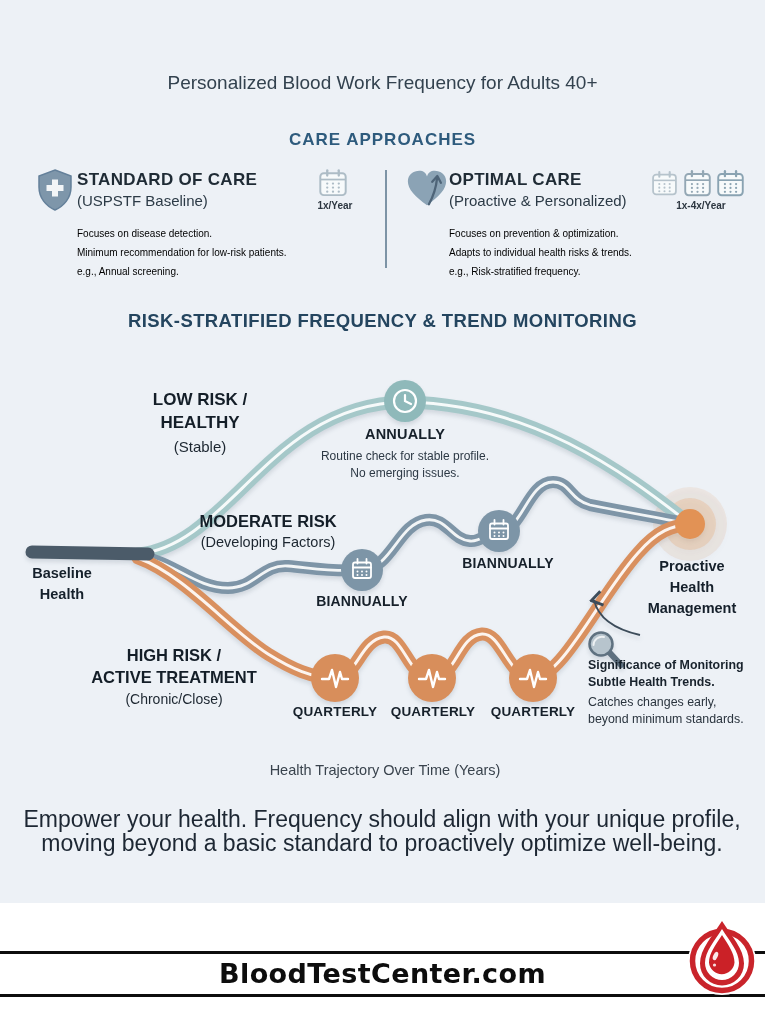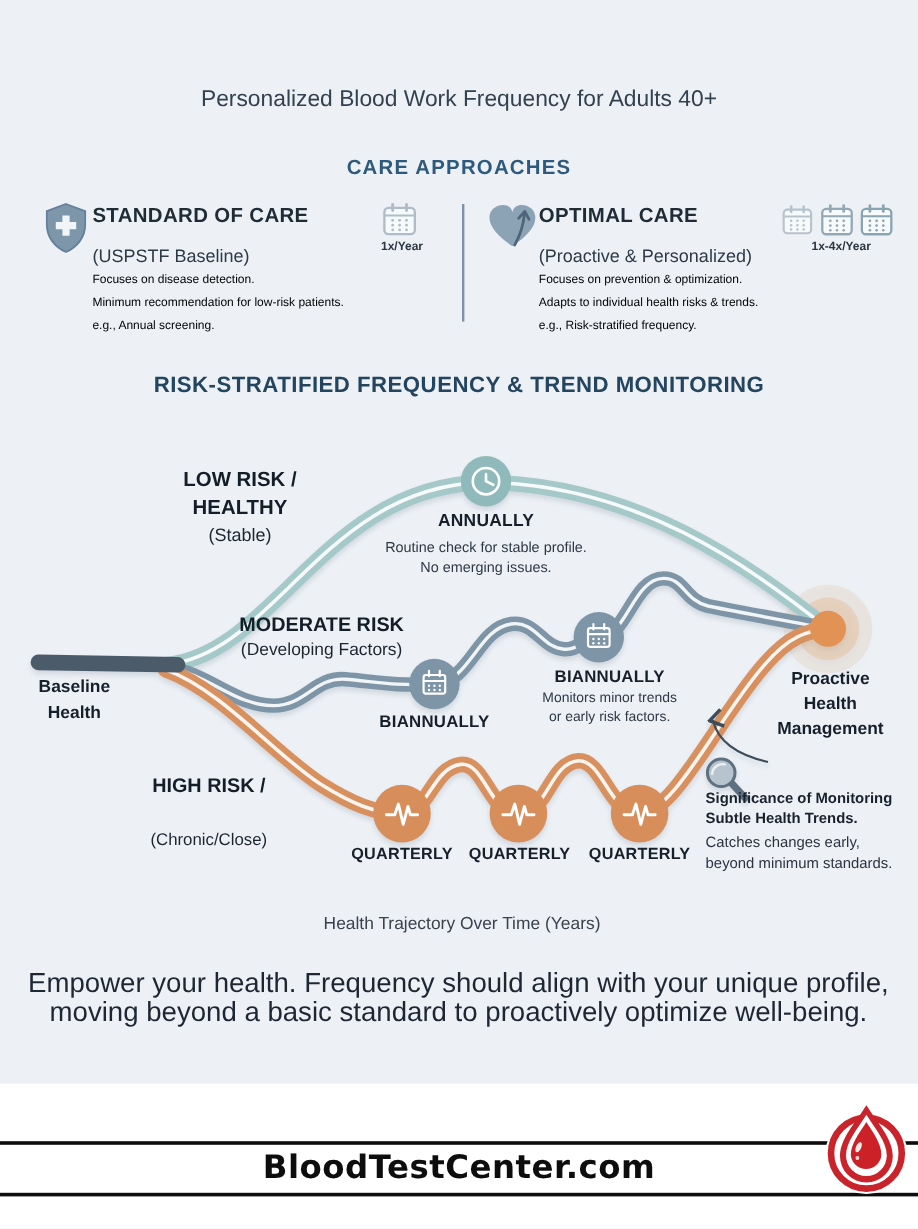--- a/index.html
+++ b/index.html
@@ -10,21 +10,21 @@
     font-family:"Liberation Sans",sans-serif;color:#22303c;
   }
   .abs{position:absolute;}
   .ctr{text-align:center;transform:translateX(-50%);white-space:nowrap;}
   
   .title{top:32px;left:50%;font-size:29px;font-weight:800;color:#2b4e74;letter-spacing:.2px;}
   .subtitle{top:72px;left:50%;font-size:19px;font-weight:400;color:#33424f;}
   .care-heading{top:130px;left:50%;font-size:17px;font-weight:700;color:#2e5b7d;letter-spacing:1px;}
   
   .care-title{font-size:17px;font-weight:700;color:#1f2b35;letter-spacing:.3px;}
-  .care-sub{font-size:15px;color:#2c3a46;margin-top:14px;}
+  .care-sub{font-size:15px;color:#2c3a46;margin-top:1px;}
   .care-desc{font-size:10px;color:#000000;line-height:19px;}
   .freq{font-size:10px;color:#2c3640;font-weight:600;text-align:center;}
   .divider{top:170px;left:385px;width:2px;height:98px;background:#7d94a6;}
   
   .risk-heading{top:310px;left:50%;font-size:18.5px;font-weight:800;color:#24455f;letter-spacing:.4px;}
   
   .diagram{top:360px;left:0;width:765px;height:432px;}
   .lab-b1{font-size:17px;font-weight:800;color:#141e28;}
   .lab-b2{font-size:15px;font-weight:400;color:#1c2630;}
   .node-lab{font-size:14.5px;font-weight:800;color:#16202a;letter-spacing:.2px;}
@@ -231,26 +231,23 @@
     <div class="abs ctr node-lab" style="top:66px;left:405px;">ANNUALLY</div>
     <div class="abs ctr node-desc" style="top:88px;left:405px;">
       <div>Routine check for stable profile.</div>
       <div>No emerging issues.</div>
     </div>
 
     <div class="abs ctr lab-b1" style="top:152px;left:268px;font-size:16.5px;">MODERATE RISK</div>
     <div class="abs ctr lab-b2" style="top:174px;left:268px;font-size:14.5px;">(Developing Factors)</div>
     <div class="abs ctr node-lab" style="top:233px;left:362px;font-size:14px;">BIANNUALLY</div>
     <div class="abs ctr node-lab" style="top:195px;left:508px;font-size:14px;">BIANNUALLY</div>
-    <div class="abs ctr node-desc" style="top:214px;left:508px;font-size:11.6px;line-height:15.5px;">
-      <div>Monitors minor trends</div>
-      <div>or early risk factors.</div>
-    </div>
 
     <div class="abs ctr lab-b1" style="top:286px;left:174px;font-size:16.5px;">HIGH RISK /</div>
+    <div class="abs ctr lab-b1" style="top:308px;left:174px;font-size:16.5px;">ACTIVE TREATMENT</div>
     <div class="abs ctr lab-b2" style="top:331px;left:174px;font-size:14px;">(Chronic/Close)</div>
     <div class="abs ctr node-lab" style="top:344px;left:335px;font-size:13.5px;">QUARTERLY</div>
     <div class="abs ctr node-lab" style="top:344px;left:433px;font-size:13.5px;">QUARTERLY</div>
     <div class="abs ctr node-lab" style="top:344px;left:533px;font-size:13.5px;">QUARTERLY</div>
 
     <div class="abs ctr side-lab" style="top:203px;left:62px;">
       <div>Baseline</div>
       <div>Health</div>
     </div>
     <div class="abs ctr side-lab" style="top:196px;left:692px;">

